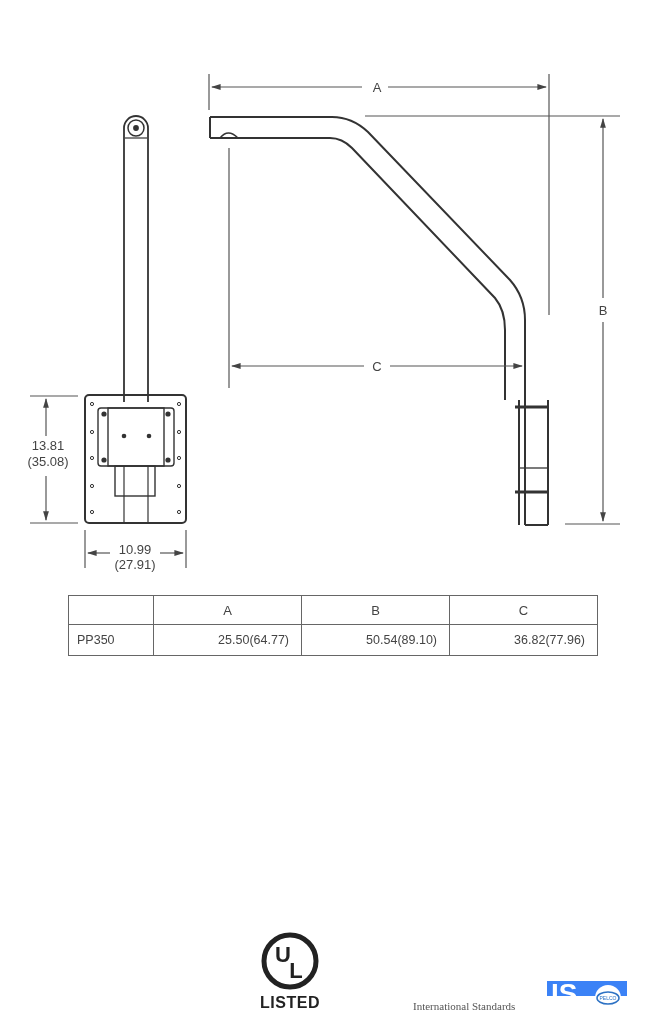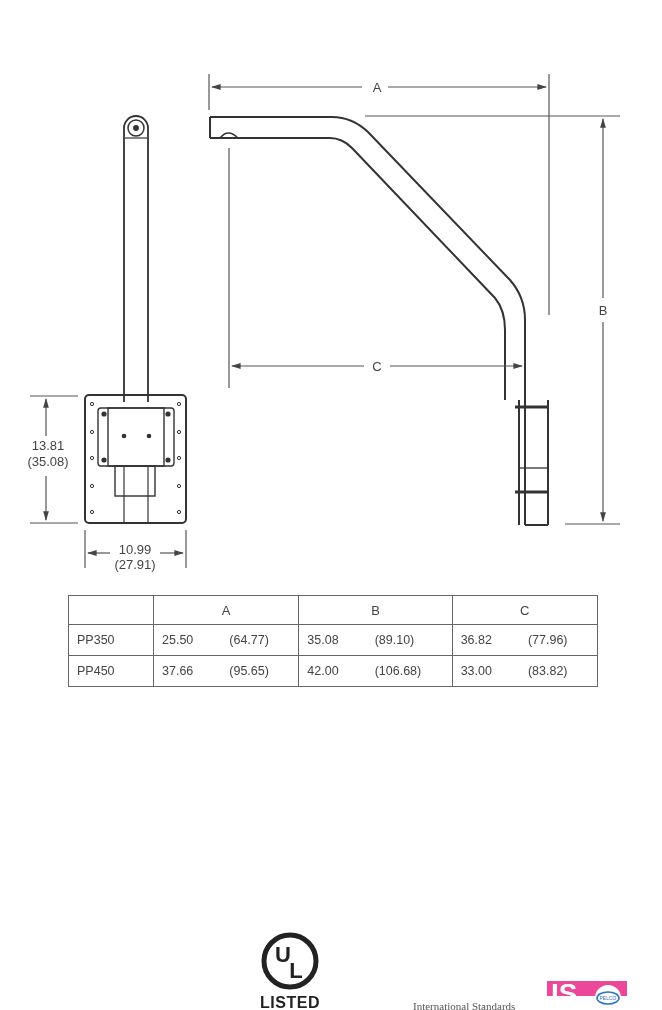--- a/index.html
+++ b/index.html
@@ -5,27 +5,27 @@
   html, body { margin:0; padding:0; background:#ffffff; }
   body { width:662px; height:1010px; position:relative; overflow:hidden;
          font-family:"Liberation Sans", sans-serif; color:#333; }
   #drawing { position:absolute; left:0; top:0; }
   .dimtxt { font-family:"Liberation Sans", sans-serif; font-size:13px; fill:#444; }
   table.spec { position:absolute; left:68px; top:595px; width:530px; border-collapse:collapse;
                font-family:"Liberation Sans", sans-serif; font-size:12.5px; color:#444; }
   table.spec td { border:1.5px solid #666; height:30px; padding:0 8px; }
   table.spec td.hdr { text-align:center; height:28px; font-size:13px; }
   table.spec td.model { width:68px; }
-  .pair { display:flex; justify-content:flex-start; padding-right:4px;gap:36px; }
+  .pair { display:flex; justify-content:flex-end; padding-right:4px; }
   .note { position:absolute; left:160px; top:734px; font-size:12.5px; color:#444; line-height:15px; }
   .note .l2 { padding-left:45px; }
   .ul-logo { position:absolute; left:258px; top:932px; width:64px; text-align:center; }
   .ul-listed { font-weight:bold; font-size:16px; color:#222; letter-spacing:0.5px; }
   .iso-text { position:absolute; left:413px; top:1000px; font-family:"Liberation Serif", serif; font-size:11px; color:#555; }
-  .iso-logo { position:absolute; left:547px; top:981px; width:80px; height:15px; background:#ec4899; }
+  .iso-logo { position:absolute; left:547px; top:981px; width:80px; height:15px; background:#3b82f6; }
   .iso-letters { position:absolute; left:4px; top:-3px; font-weight:bold; font-size:28px; color:#fff; }
 </style>
 </head>
 <body>
 
 <svg id="drawing" width="662" height="590" viewBox="0 0 662 590">
   <defs>
     <marker id="arr" viewBox="0 0 10 10" refX="9" refY="5" markerWidth="8" markerHeight="8" orient="auto-start-reverse">
       <path d="M0,2 L10,5 L0,8 z" fill="#444"></path>
     </marker>
@@ -133,49 +133,28 @@
   <tr>
     <td class="model">PP350</td>
     <td>
           <div class="pair">
             <span>25.50</span>
             <span>(64.77)</span>
           </div>
         </td>
     <td>
           <div class="pair">
-            <span>35.08</span>
+            <span>50.54</span>
             <span>(89.10)</span>
           </div>
         </td>
     <td>
           <div class="pair">
             <span>36.82</span>
             <span>(77.96)</span>
-          </div>
-        </td>
-  </tr>
-  <tr>
-    <td class="model">PP450</td>
-    <td>
-          <div class="pair">
-            <span>37.66</span>
-            <span>(95.65)</span>
-          </div>
-        </td>
-    <td>
-          <div class="pair">
-            <span>42.00</span>
-            <span>(106.68)</span>
-          </div>
-        </td>
-    <td>
-          <div class="pair">
-            <span>33.00</span>
-            <span>(83.82)</span>
           </div>
         </td>
   </tr>
 </tbody>
   </table>
 
 <div class="note">
 </div>
 
 <div class="ul-logo">

